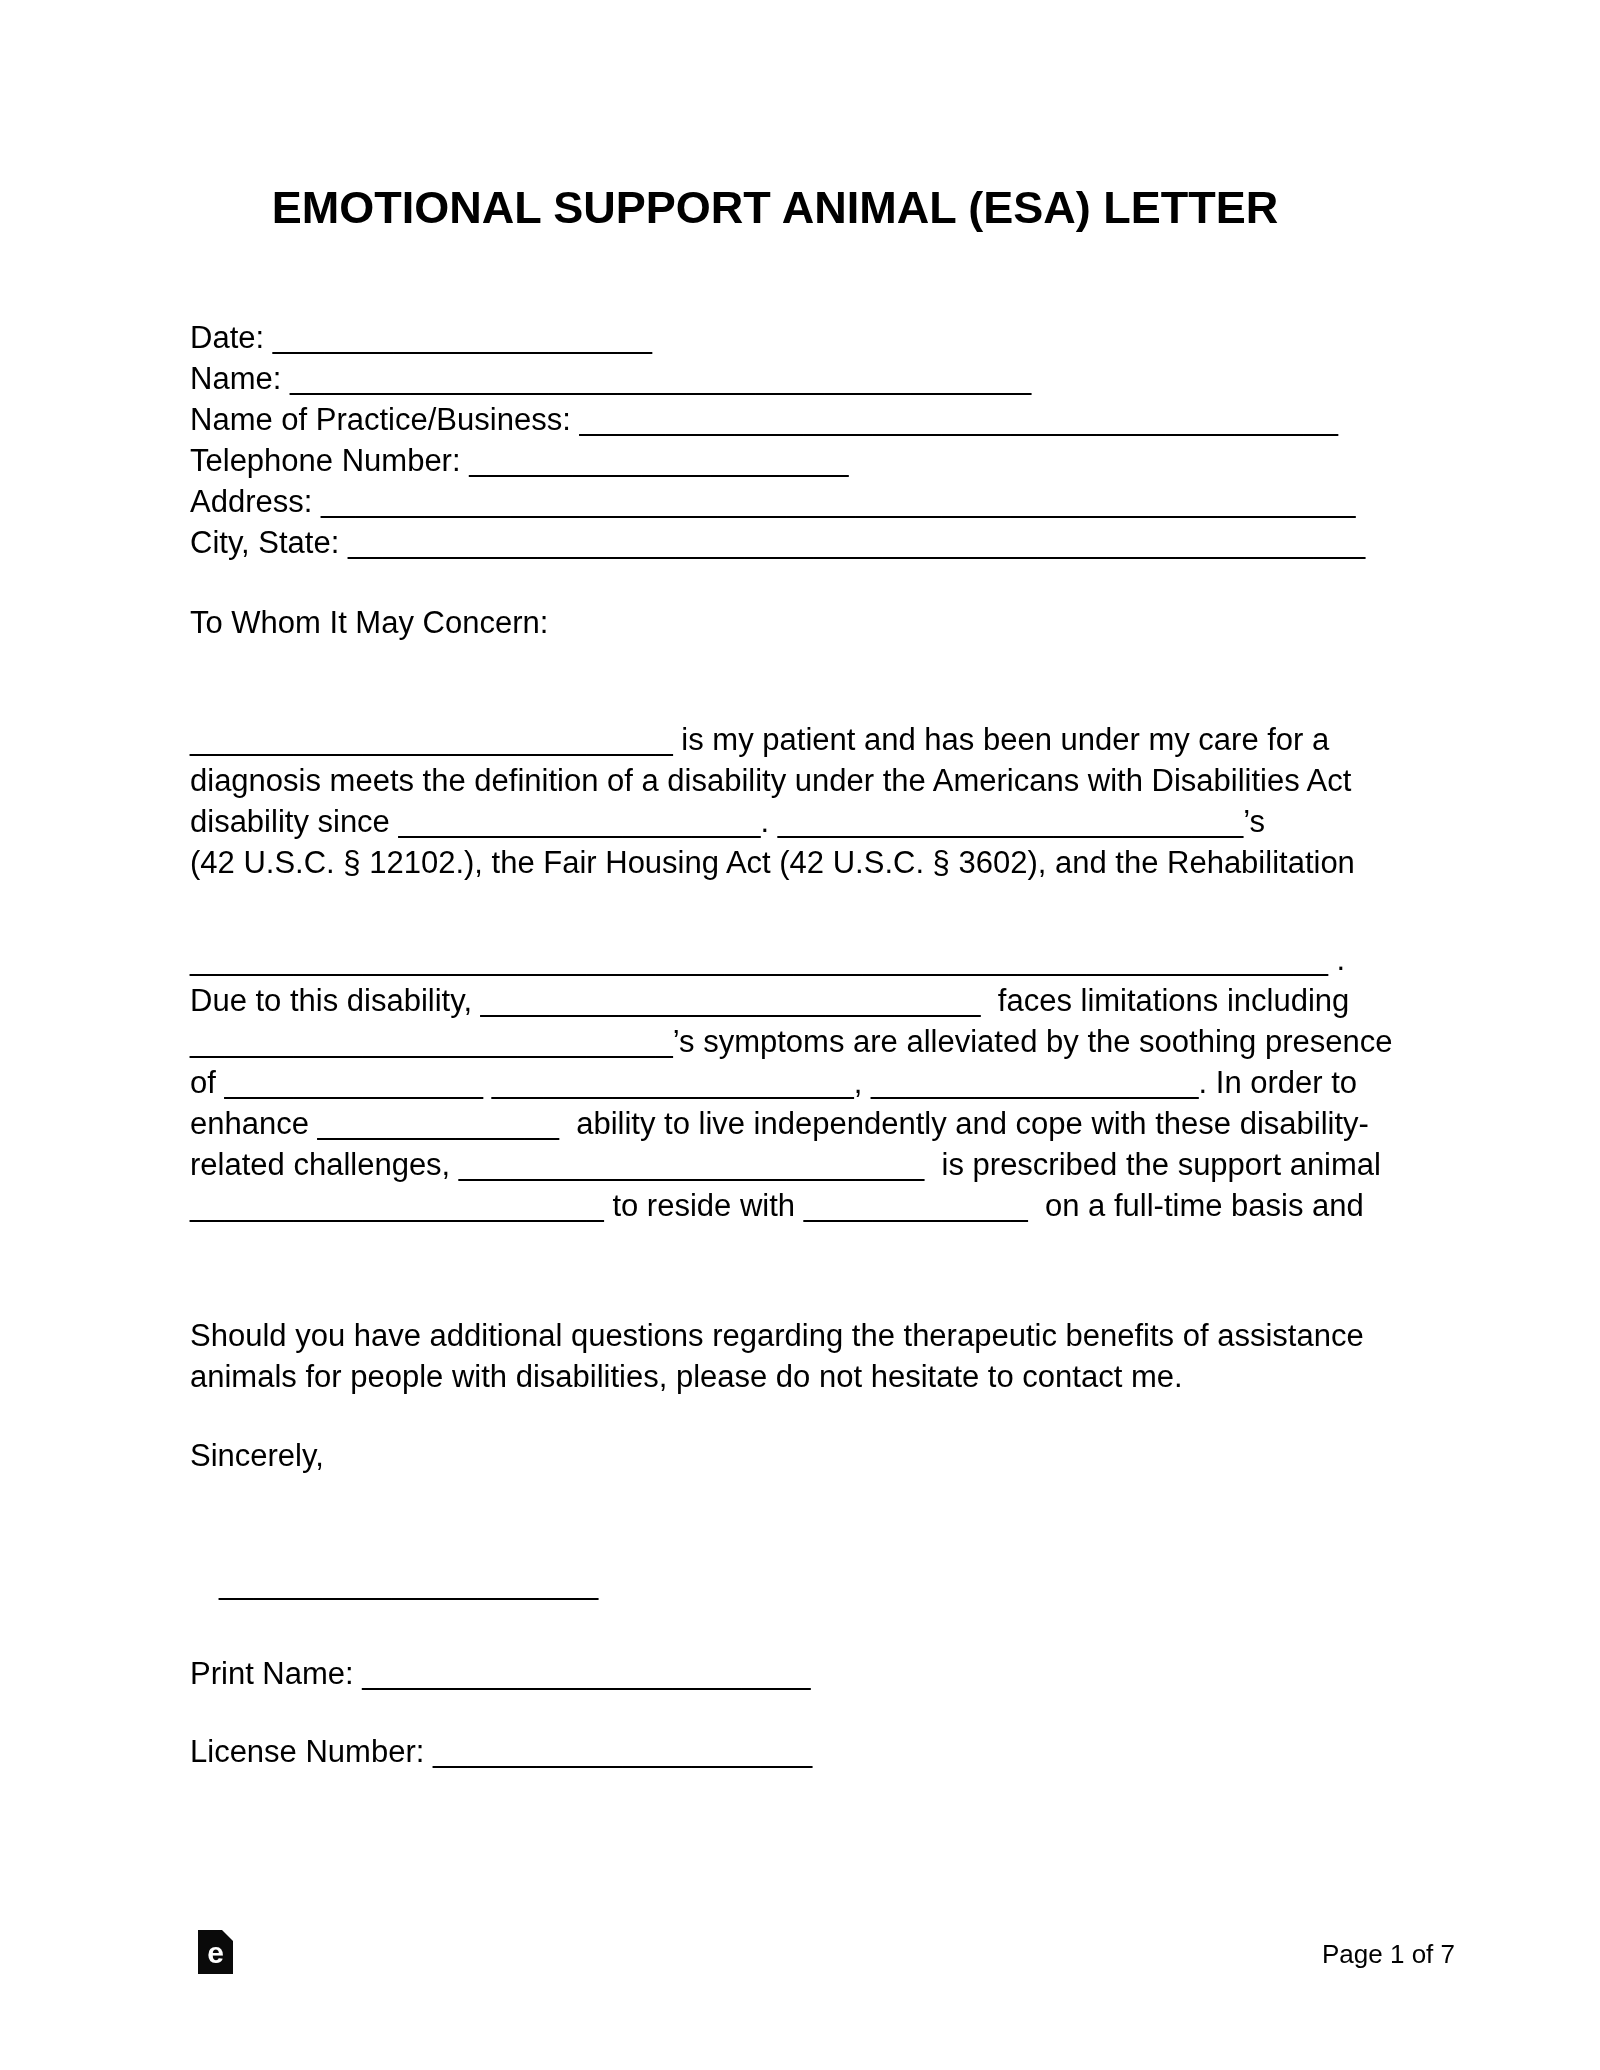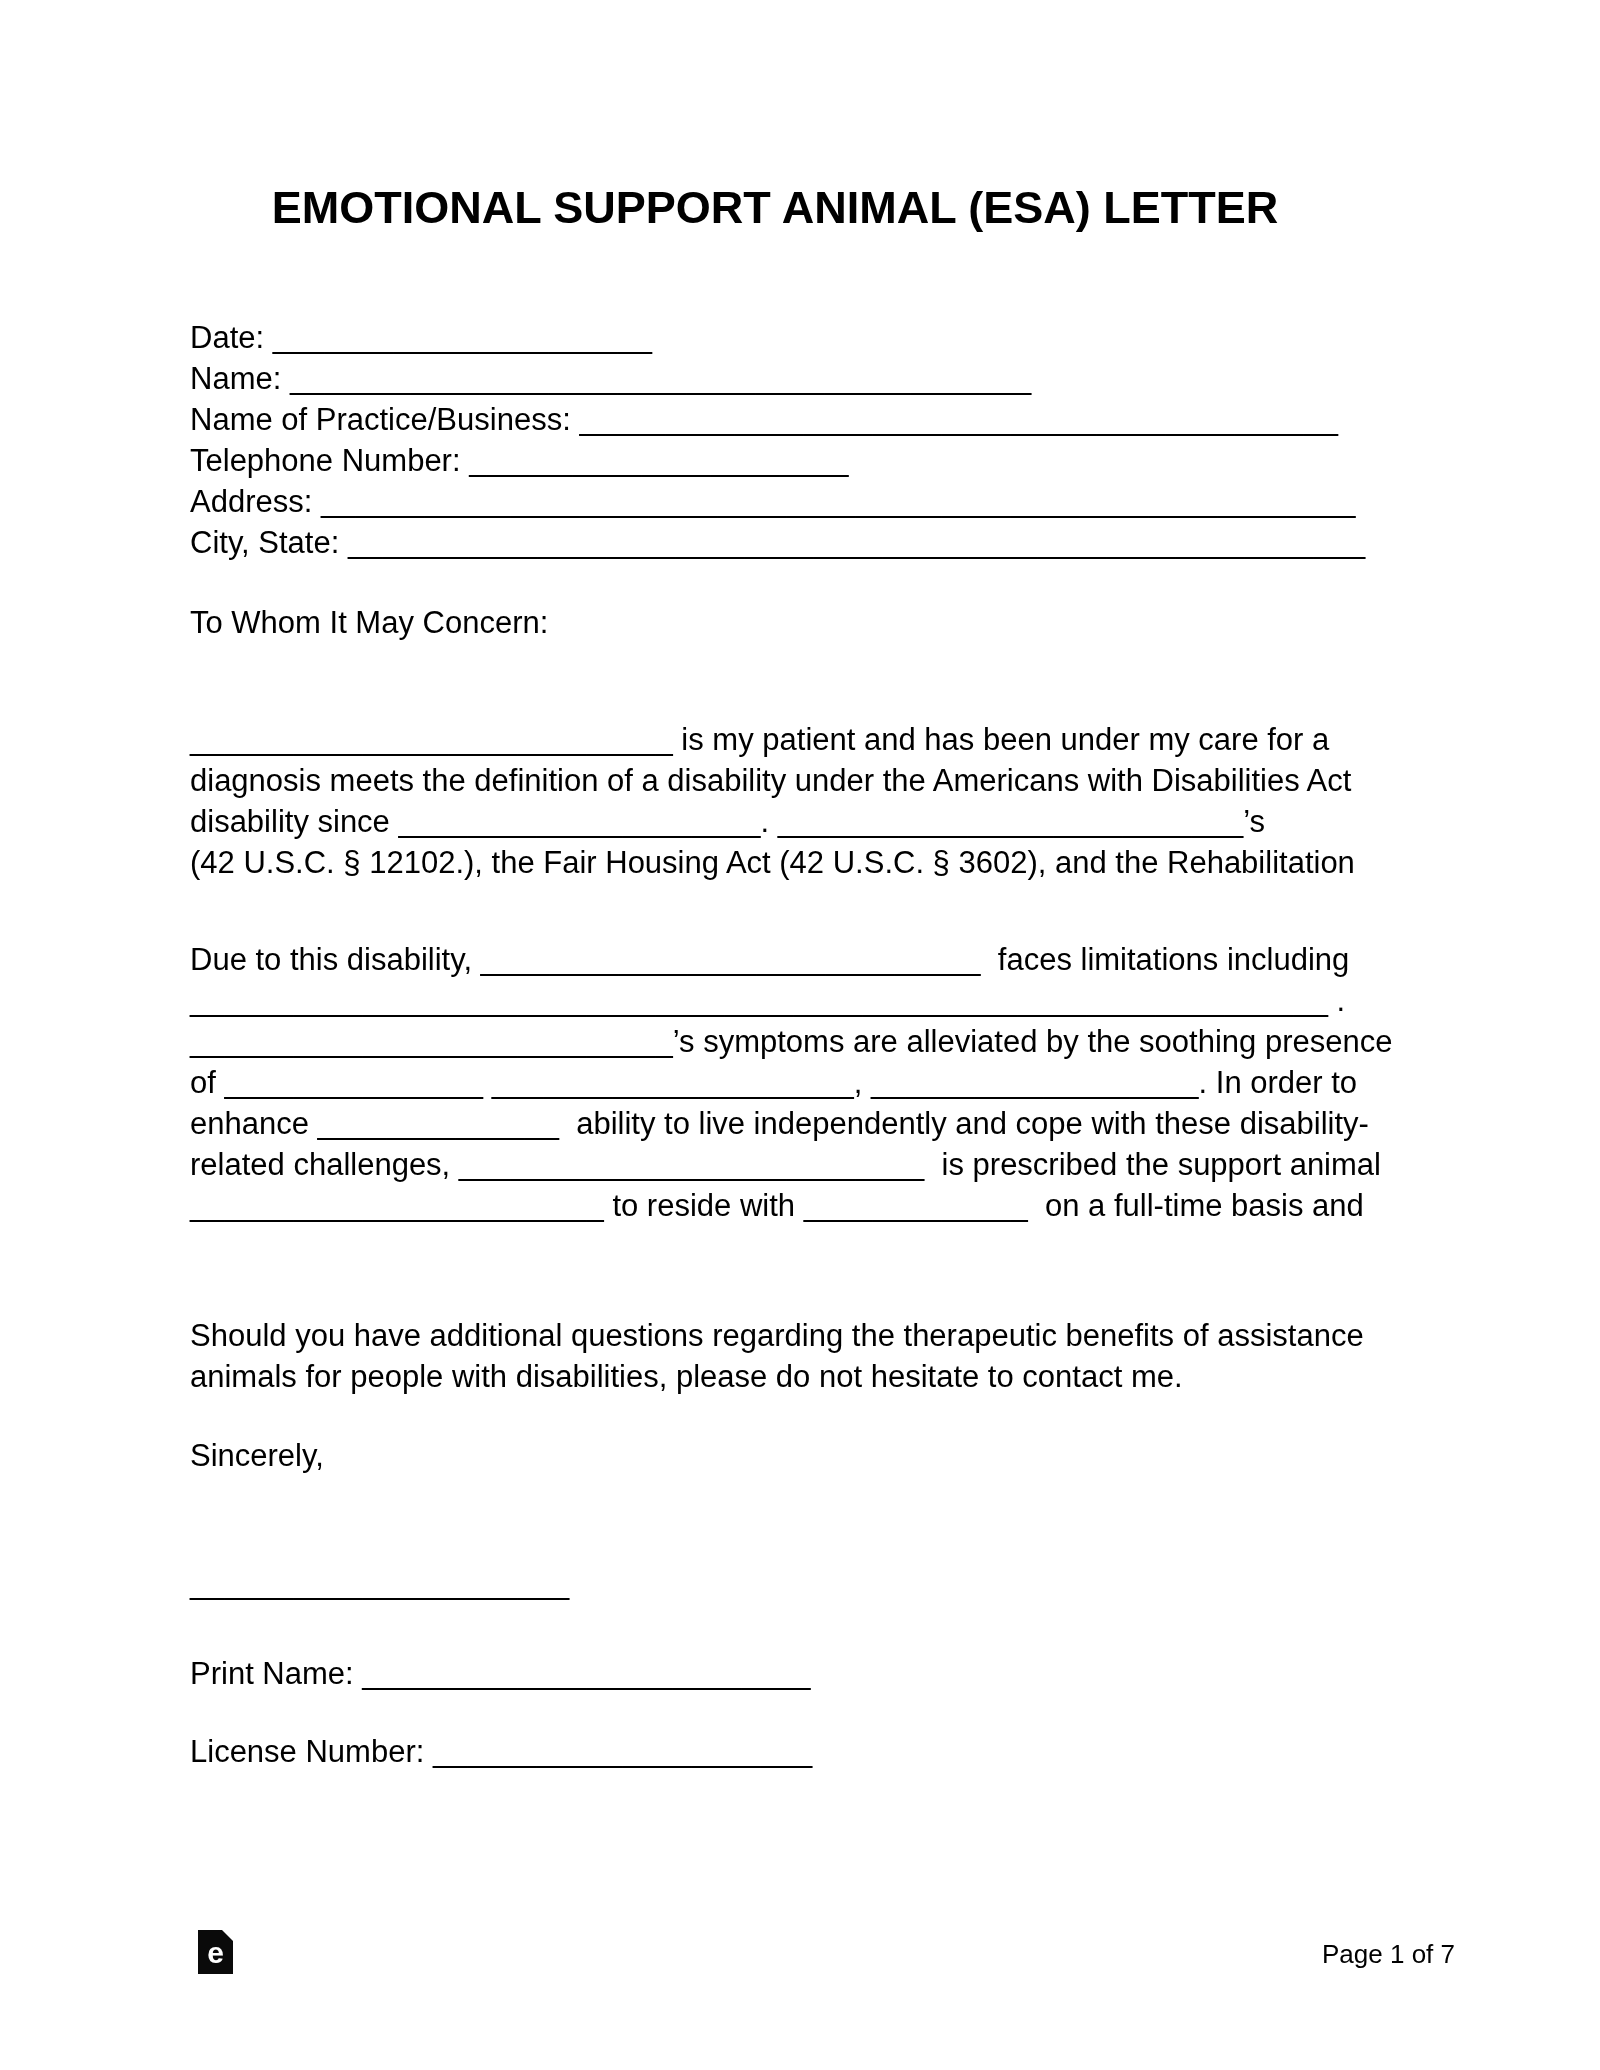--- a/index.html
+++ b/index.html
@@ -28,21 +28,21 @@
     font-size: 31px; line-height: 41px;
   }
   .line { white-space: pre; }
 
   .fields      { top: 317px; }
   .salutation  { top: 602px; }
   .para1       { top: 684px; margin-top: 35px; }
   .para2       { top: 939px; }
   .para3       { top: 1315px; }
   .sincerely   { top: 1435px; }
-  .signature   { top: 1563px; }
+  .signature   { top: 1563px; margin-left: 29px; }
   .printname   { top: 1653px; }
   .license     { top: 1731px; }
 
   .logo {
     position: absolute;
     left: 198px; top: 1930px;
     width: 35px; height: 44px;
     background: #0a0a0a;
   }
   .logo::after {
@@ -89,22 +89,22 @@
   </div>
 
   <div class="textblock para1">
     <div class="line">____________________________ is my patient and has been under my care for a</div>
     <div class="line">diagnosis meets the definition of a disability under the Americans with Disabilities Act</div>
     <div class="line">disability since _____________________. ___________________________’s</div>
     <div class="line">(42 U.S.C. § 12102.), the Fair Housing Act (42 U.S.C. § 3602), and the Rehabilitation</div>
   </div>
 
   <div class="textblock para2">
+    <div class="line">__________________________________________________________________ .</div>
     <div class="line">Due to this disability, _____________________________  faces limitations including</div>
-    <div class="line">__________________________________________________________________ .</div>
     <div class="line">____________________________’s symptoms are alleviated by the soothing presence</div>
     <div class="line">of _______________ _____________________, ___________________. In order to</div>
     <div class="line">enhance ______________  ability to live independently and cope with these disability-</div>
     <div class="line">related challenges, ___________________________  is prescribed the support animal</div>
     <div class="line">________________________ to reside with _____________  on a full-time basis and</div>
   </div>
 
   <div class="textblock para3">
     <div class="line">Should you have additional questions regarding the therapeutic benefits of assistance</div>
     <div class="line">animals for people with disabilities, please do not hesitate to contact me.</div>

